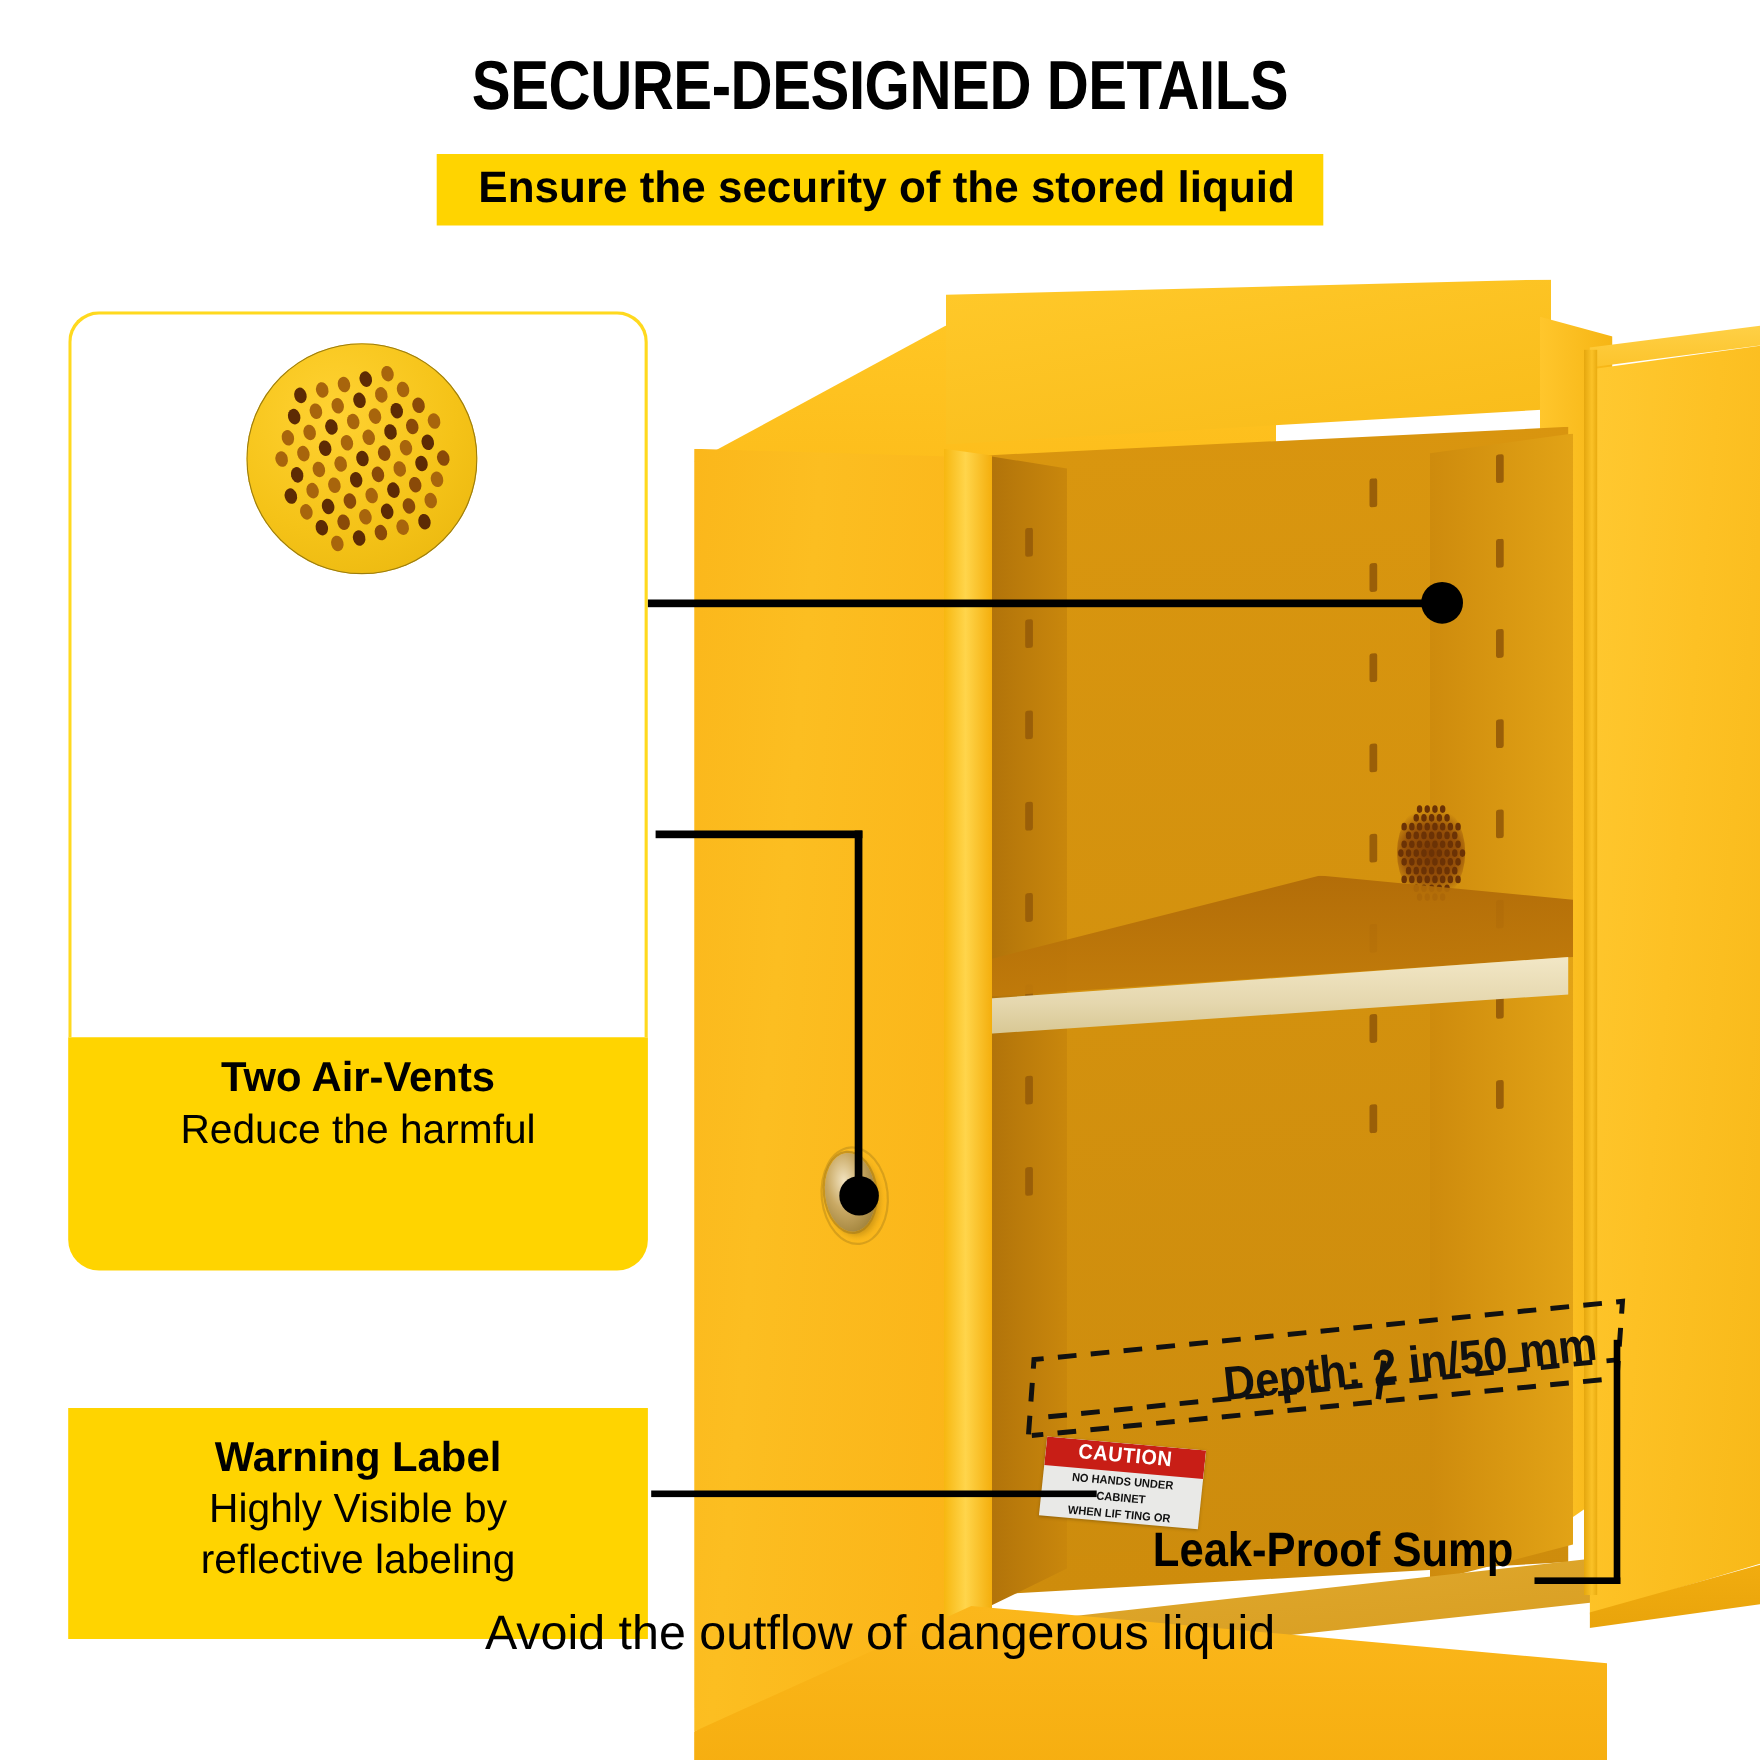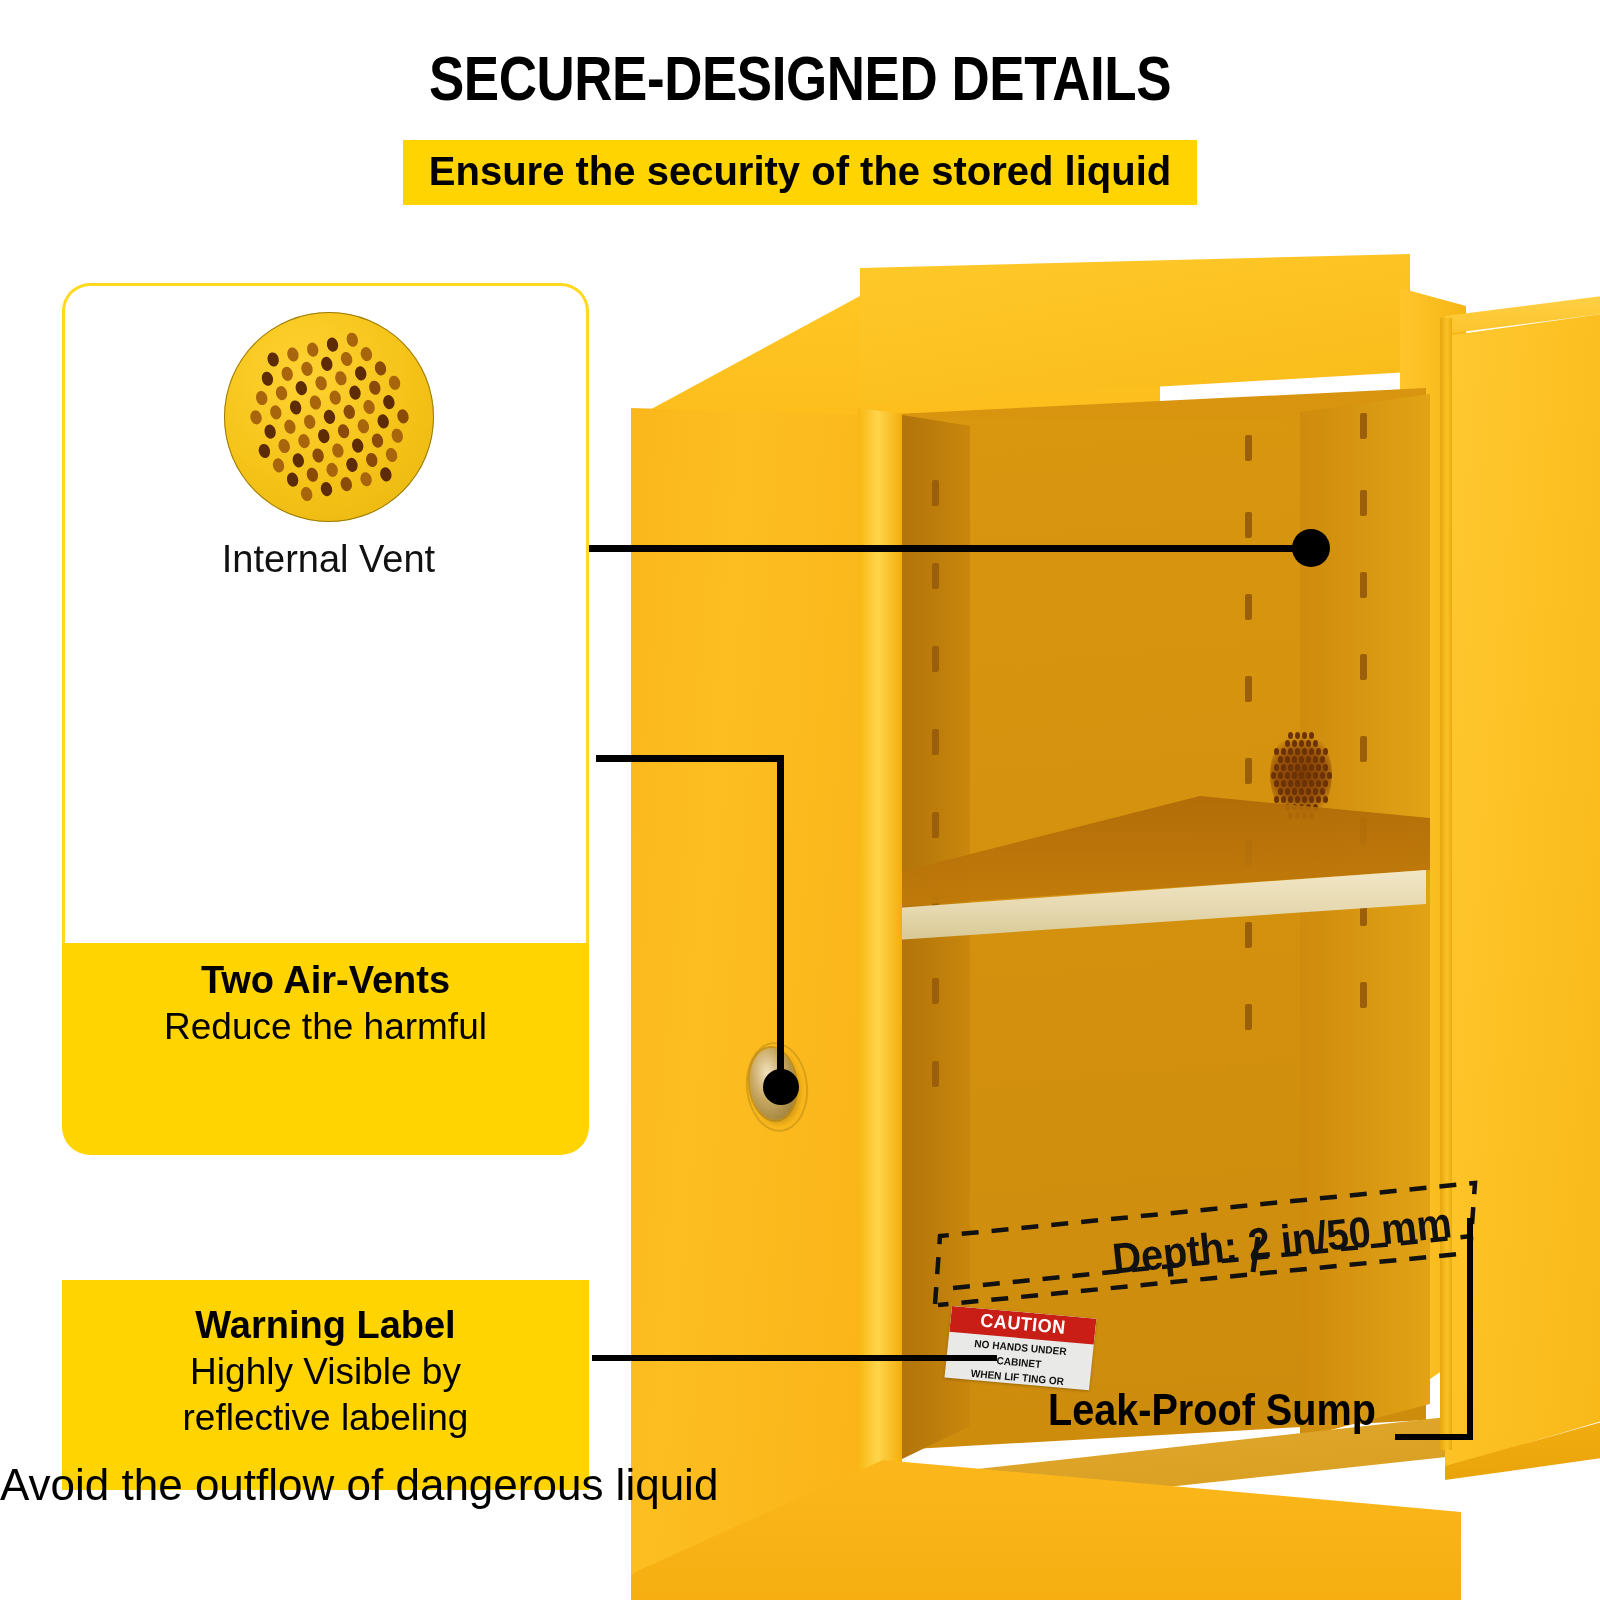--- a/index.html
+++ b/index.html
@@ -28,21 +28,21 @@
   .subtitle-wrap{
     position:absolute;left:0;top:140px;width:1600px;text-align:center;
   }
   .subtitle{
     display:inline-block;
     background:#FFD400;
     color:#000;
     font-family:"Liberation Sans Narrow","Liberation Sans",sans-serif;
     font-weight:bold;
     font-size:40px;
-    padding:9px 26px 11px 26px;
+    padding:9px 26px 11px 38px;
     letter-spacing:0px;
     white-space:nowrap;
   }
 
   
   .vent-card{
     position:absolute;left:62px;top:283px;width:527px;height:660px;
     border:3px solid #FFD91E;
     border-bottom:none;
     border-radius:28px 28px 0 0;
@@ -287,21 +287,21 @@
   }
 
   
   .sump-title{
     position:absolute;left:1048px;top:1385px;
     font-family:"Liberation Sans Narrow","Liberation Sans",sans-serif;
     font-weight:bold;font-size:44px;color:#000;white-space:nowrap;
     transform:scaleX(0.9);transform-origin:0 0;
   }
   .sump-sub{
-    position:absolute;left:0;top:1460px;width:1600px;text-align:left;
+    position:absolute;left:0;top:1460px;width:1600px;text-align:center;
     box-sizing:border-box;
     font-family:"Liberation Sans Narrow","Liberation Sans",sans-serif;
     font-size:44px;color:#000;white-space:nowrap;
   }
 </style>
 </head>
 <body>
 
 <div class="stage">
 
@@ -368,21 +368,20 @@
             <i style="left:110px;top:149px;background:#5d2b04"></i>
             <i style="left:130px;top:149px;background:#8a4a08"></i>
             <i style="left:150px;top:149px;background:#a8650c"></i>
             <i style="left:60px;top:166px;background:#a8650c"></i>
             <i style="left:80px;top:166px;background:#5d2b04"></i>
             <i style="left:100px;top:166px;background:#8a4a08"></i>
             <i style="left:120px;top:166px;background:#a8650c"></i>
             <i style="left:140px;top:166px;background:#5d2b04"></i>
           </div>
       </div>
-      <div class="vent-label">Internal Vent</div>
     </div>
   </div>
 
   <div class="panel panel-vents">
     <p class="ptitle">Two Air-Vents</p>
     <p class="pbody">Reduce the harmful</p>
   </div>
 
   <div class="panel panel-warning">
     <p class="ptitle">Warning Label</p>

